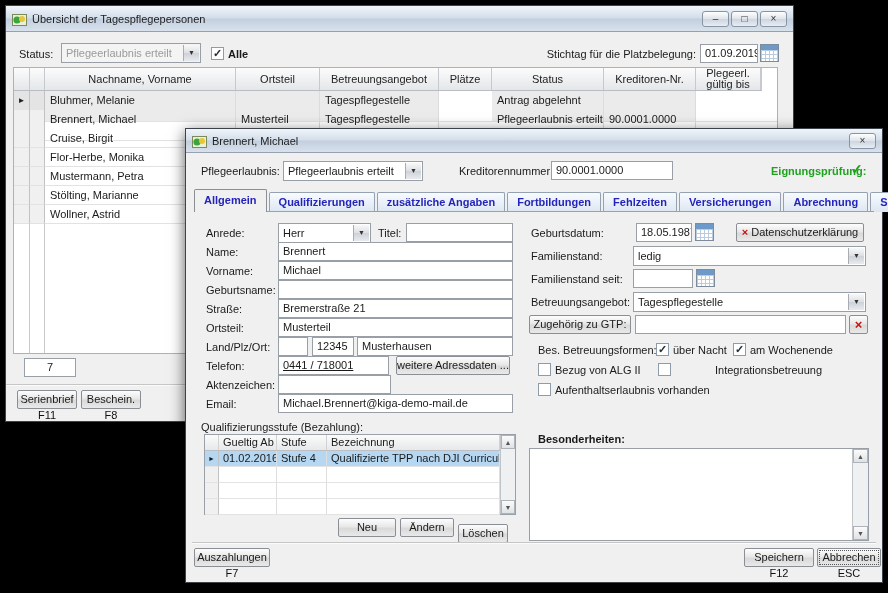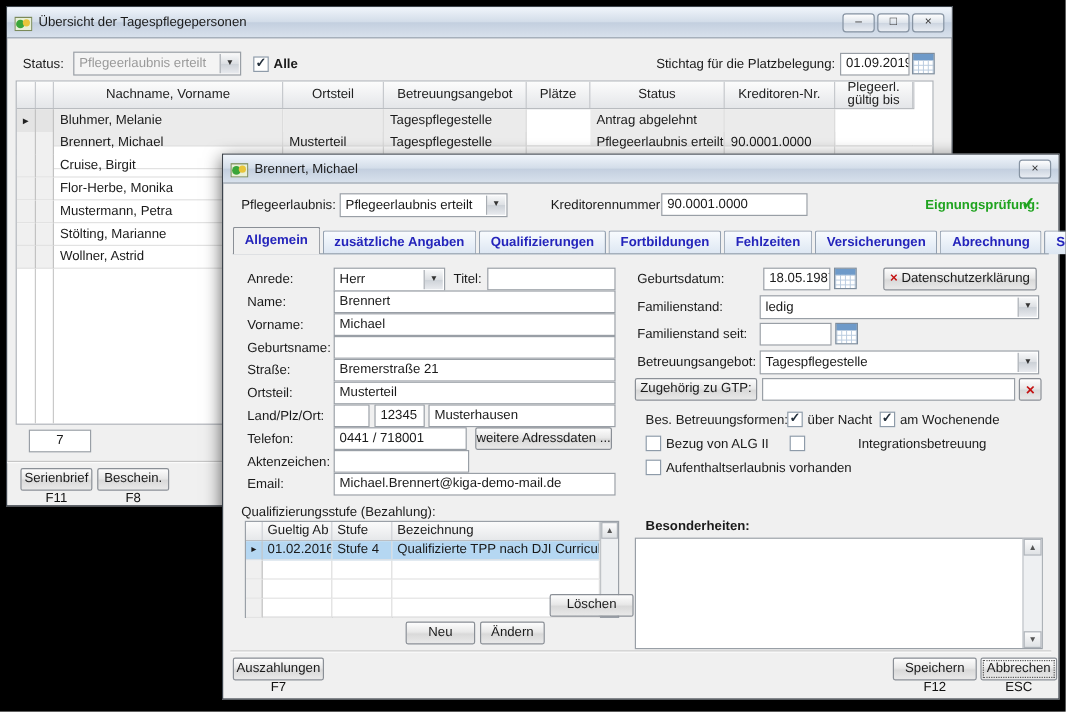--- a/index.html
+++ b/index.html
@@ -267,22 +267,22 @@
     <span class="dd">▼</span>
   </div>
   <span class="lbl" style="left:273px; top:33px;">Kreditorennummer:</span>
   <div class="fld" style="left:365px; top:32px; width:122px;">90.0001.0000</div>
   <span class="lbl grnv" style="left:585px; top:33px;">Eignungsprüfung:</span>
   <span class="lbl grnv" style="left:665px; top:31px; font-size:14px;">✓</span>
 
   <div class="tabline"></div>
   <div class="tabbar">
     <div class="tab active">Allgemein</div>
+    <div class="tab">Qualifizierungen</div>
     <div class="tab">zusätzliche Angaben</div>
-    <div class="tab">Qualifizierungen</div>
     <div class="tab">Fortbildungen</div>
     <div class="tab">Fehlzeiten</div>
     <div class="tab">Versicherungen</div>
     <div class="tab">Abrechnung</div>
     <div class="tab">Schriftverkehr</div>
   </div>
 
   <span class="lbl" style="left:20px; top:95px;">Anrede:</span>
   <div class="cmb" style="left:92px; top:94px; width:93px;">
     <span>Herr</span>
@@ -305,21 +305,21 @@
 
   <span class="lbl" style="left:20px; top:190px;">Ortsteil:</span>
   <div class="fld" style="left:92px; top:189px; width:235px;">Musterteil</div>
 
   <span class="lbl" style="left:20px; top:209px;">Land/Plz/Ort:</span>
   <div class="fld" style="left:92px; top:208px; width:30px;"></div>
   <div class="fld" style="left:126px; top:208px; width:42px;">12345</div>
   <div class="fld" style="left:171px; top:208px; width:156px;">Musterhausen</div>
 
   <span class="lbl" style="left:20px; top:228px;">Telefon:</span>
-  <div class="fld" style="left:92px; top:227px; width:111px;">0441 / 718001</div>
+  <div class="fld" style="left:92px; top:227px; width:111px;text-decoration:underline;">0441 / 718001</div>
   <div class="btn" style="left:210px; top:227px; width:114px;">weitere Adressdaten ...</div>
 
   <span class="lbl" style="left:20px; top:247px;">Aktenzeichen:</span>
   <div class="fld" style="left:92px; top:246px; width:113px;"></div>
 
   <span class="lbl" style="left:20px; top:266px;">Email:</span>
   <div class="fld" style="left:92px; top:265px; width:235px;">Michael.Brennert@kiga-demo-mail.de</div>
 
   <span class="lbl" style="left:15px; top:289px;">Qualifizierungsstufe (Bezahlung):</span>
   <div class="qtable">
@@ -353,21 +353,21 @@
       <div class="c"></div>
         <div class="c"></div>
     </div>
     <div class="sbar">
       <span class="sarr" style="top:0;">▲</span>
       <span class="sarr" style="bottom:0;">▼</span>
     </div>
   </div>
   <div class="btn" style="left:152px; top:389px; width:58px;">Neu</div>
   <div class="btn" style="left:214px; top:389px; width:54px;">Ändern</div>
-  <div class="btn" style="left:272px; top:366px; width:70px;">Löschen</div>
+  <div class="btn" style="left:272px; top:395px; width:50px;">Löschen</div>
 
   <span class="lbl" style="left:345px; top:95px;">Geburtsdatum:</span>
   <div class="fld" style="left:450px; top:94px; width:56px;">18.05.1987</div>
   <span class="cal" style="left:509px; top:94px;"></span>
   <div class="btn" style="left:550px; top:94px; width:128px;">
     <span class="redx">×</span>
     <span>Datenschutzerklärung</span>
   </div>
 
   <span class="lbl" style="left:345px; top:118px;">Familienstand:</span>

